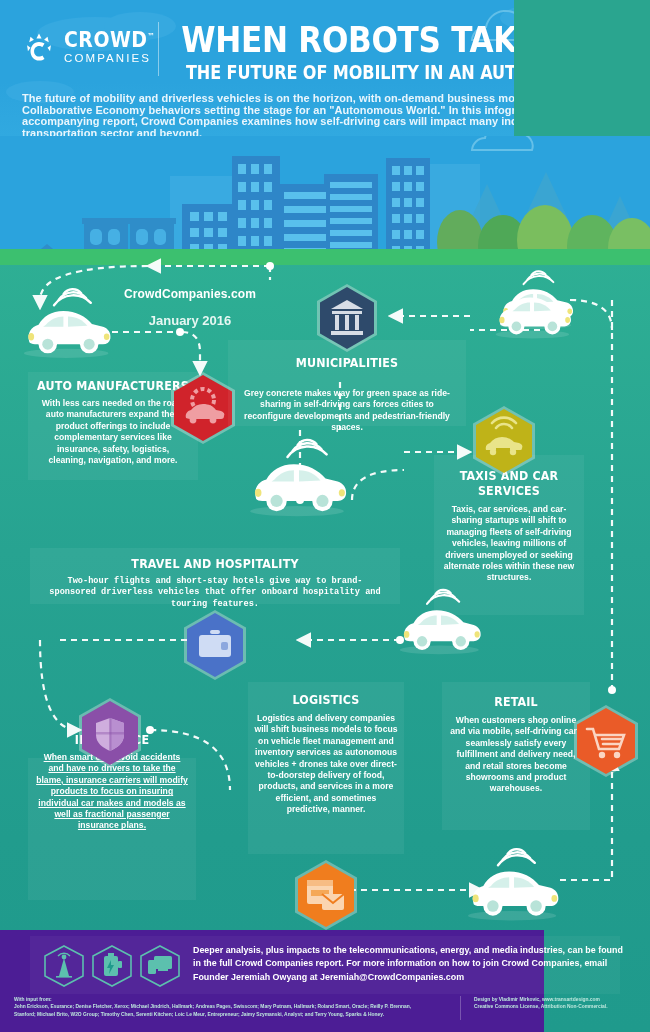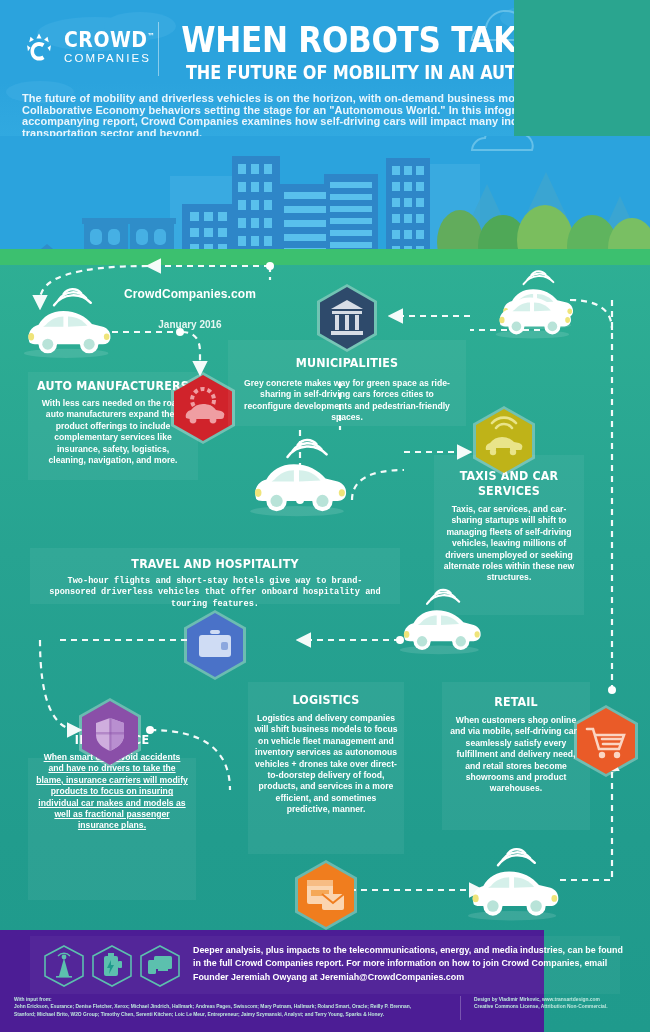--- a/index.html
+++ b/index.html
@@ -69,21 +69,21 @@
   }
   .sec-body{
     color:#ffffff;text-align:center;font-weight:bold;
     font-size:8.6px;line-height:11.4px;letter-spacing:.02px;
   }
 
   .brand-line{
     position:absolute;left:110px;top:287px;width:160px;text-align:center;
   }
   .brand-url{color:#fff;font-size:12px;font-weight:bold;letter-spacing:.1px;}
-  .brand-date{color:#e6f7f2;font-size:10px;font-weight:bold;margin-top:18px;}
+  .brand-date{color:#e6f7f2;font-size:13px;font-weight:bold;margin-top:12px;}
 
   
   .hex{position:absolute;}
   .hexsvg{display:block;}
 
   
   .footer{
     position:absolute;left:0;top:930px;width:544px;height:102px;
     background:#4c1d95;
   }
@@ -418,21 +418,21 @@
         <path d="M18 48 c-1 -4 1 -7 5 -8 c3 -4 7 -6 12 -6 c6 0 10 2 13 6 l5 1 c3 1 4 3 3 5 c0 2 -1 3 -3 3 H22 c-2 0 -3 -1 -4 -1z"></path>
         <circle cx="25" cy="50" r="3.4"></circle>
           <circle cx="45" cy="50" r="3.4"></circle>
       </g>
     </svg>
   </div>
 
   <div class="panel" style="left:228px;top:340px;width:238px;height:86px;"></div>
   <div style="position:absolute;left:232px;top:355px;width:230px;">
     <div class="sec-title">MUNICIPALITIES</div>
-    <div class="sec-body" style="margin-top:8px;padding:0 4px;">Grey concrete makes way for green space as ride-sharing in self-driving cars forces cities to reconfigure developments and pedestrian-friendly spaces.</div>
+    <div class="sec-body" style="margin-top:18px;padding:0 4px;">Grey concrete makes way for green space as ride-sharing in self-driving cars forces cities to reconfigure developments and pedestrian-friendly spaces.</div>
   </div>
   <div class="hex" style="left:314px;top:282px;">
     <svg class="hexsvg" width="66" height="72" viewBox="0 0 66 72">
       <polygon points="33,2 63,19 63,53 33,70 3,53 3,19" fill="#f0f0f0" opacity=".35"></polygon>
       <polygon points="33,5 60,20.5 60,51.5 33,67 6,51.5 6,20.5" fill="#2e4a6b"></polygon>
       <g fill="#d7dde6">
         <polygon points="33,18 49,27 17,27"></polygon>
         <rect x="18" y="29" width="30" height="3"></rect>
         <rect x="21" y="33" width="4" height="15"></rect>
         <rect x="31" y="33" width="4" height="15"></rect>

